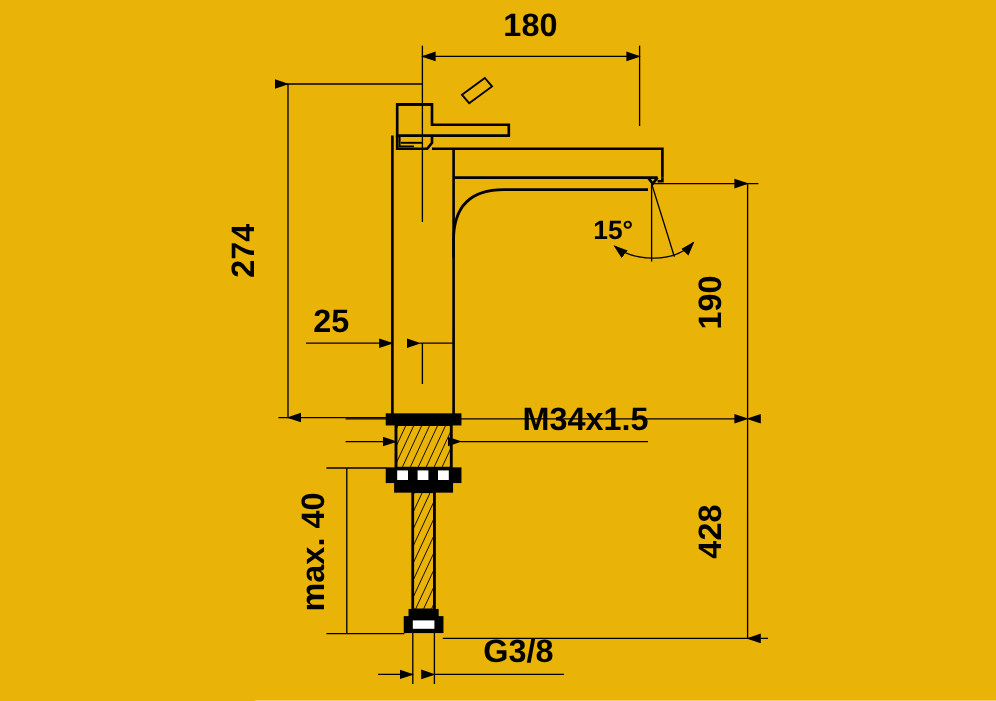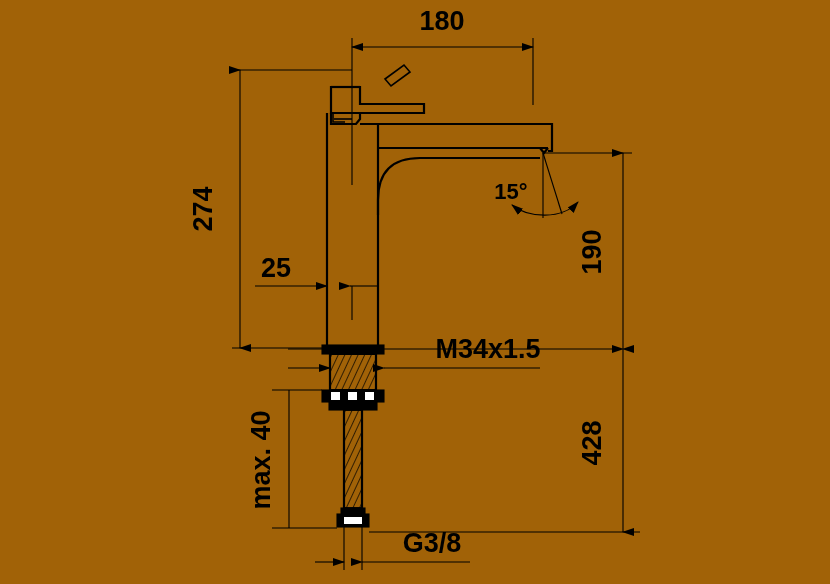--- a/index.html
+++ b/index.html
@@ -7,21 +7,21 @@
     padding: 0;
     background: #ffffff;
   }
   body {
     font-family: "Liberation Sans", sans-serif;
   }
   #drawing-root {
     position: relative;
     width: 830px;
     height: 584px;
-    background: #a16207;
+    background: #eab308;
     overflow: hidden;
     text-decoration: underline;
   }
   #drawing-root svg {
     display: block;
     width: 830px;
     height: 584px;
   }
   .dim-text {
     font-family: "Liberation Sans", sans-serif;

